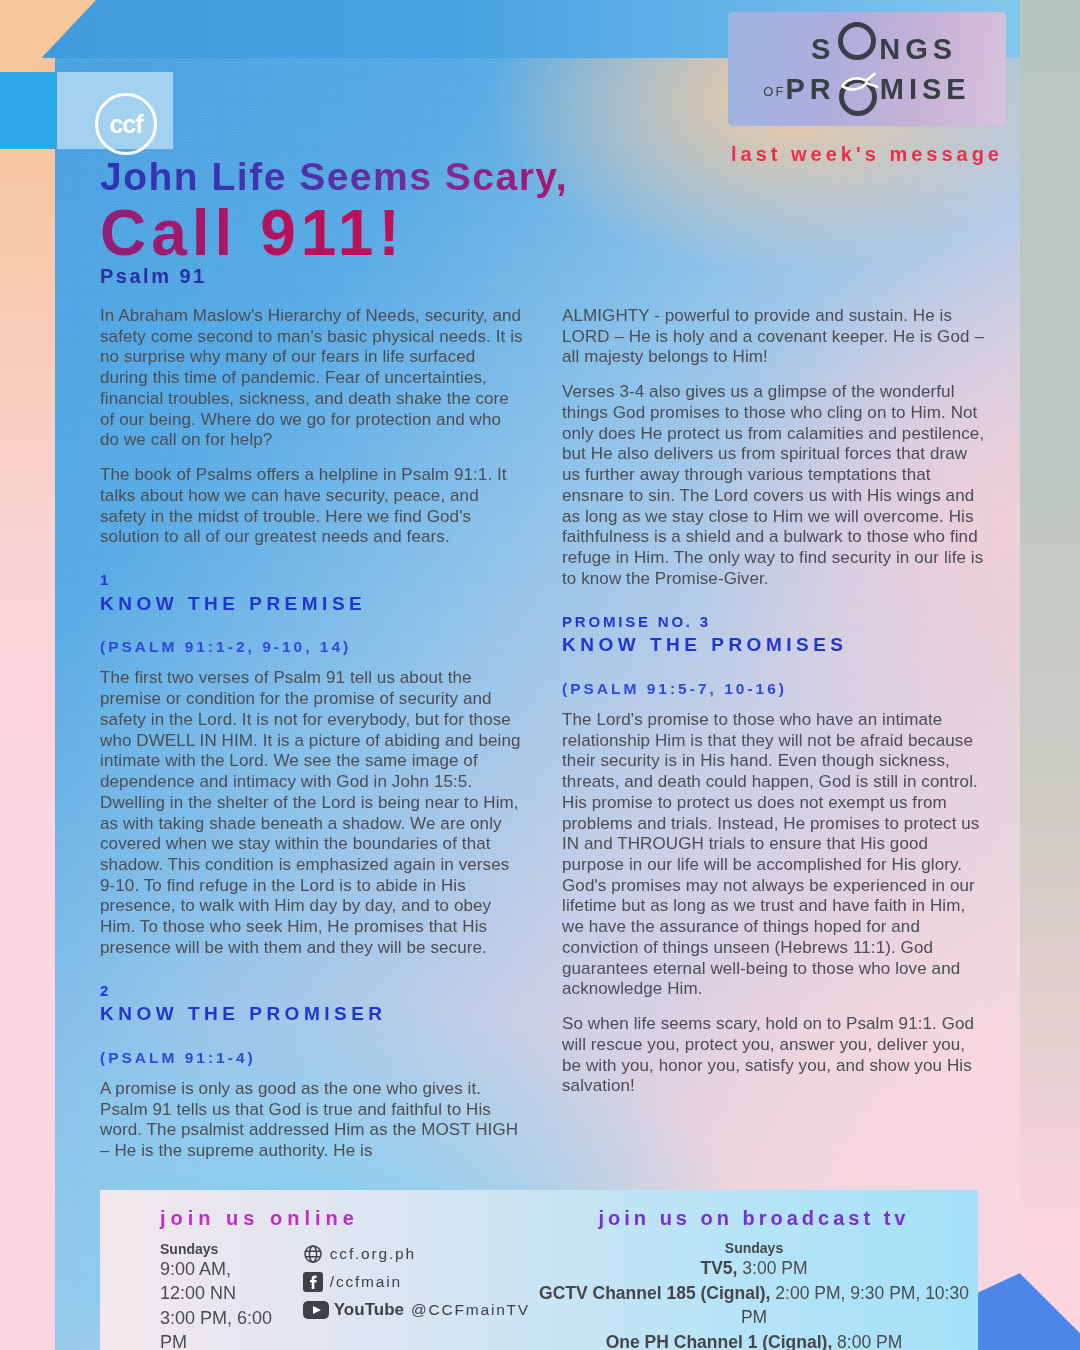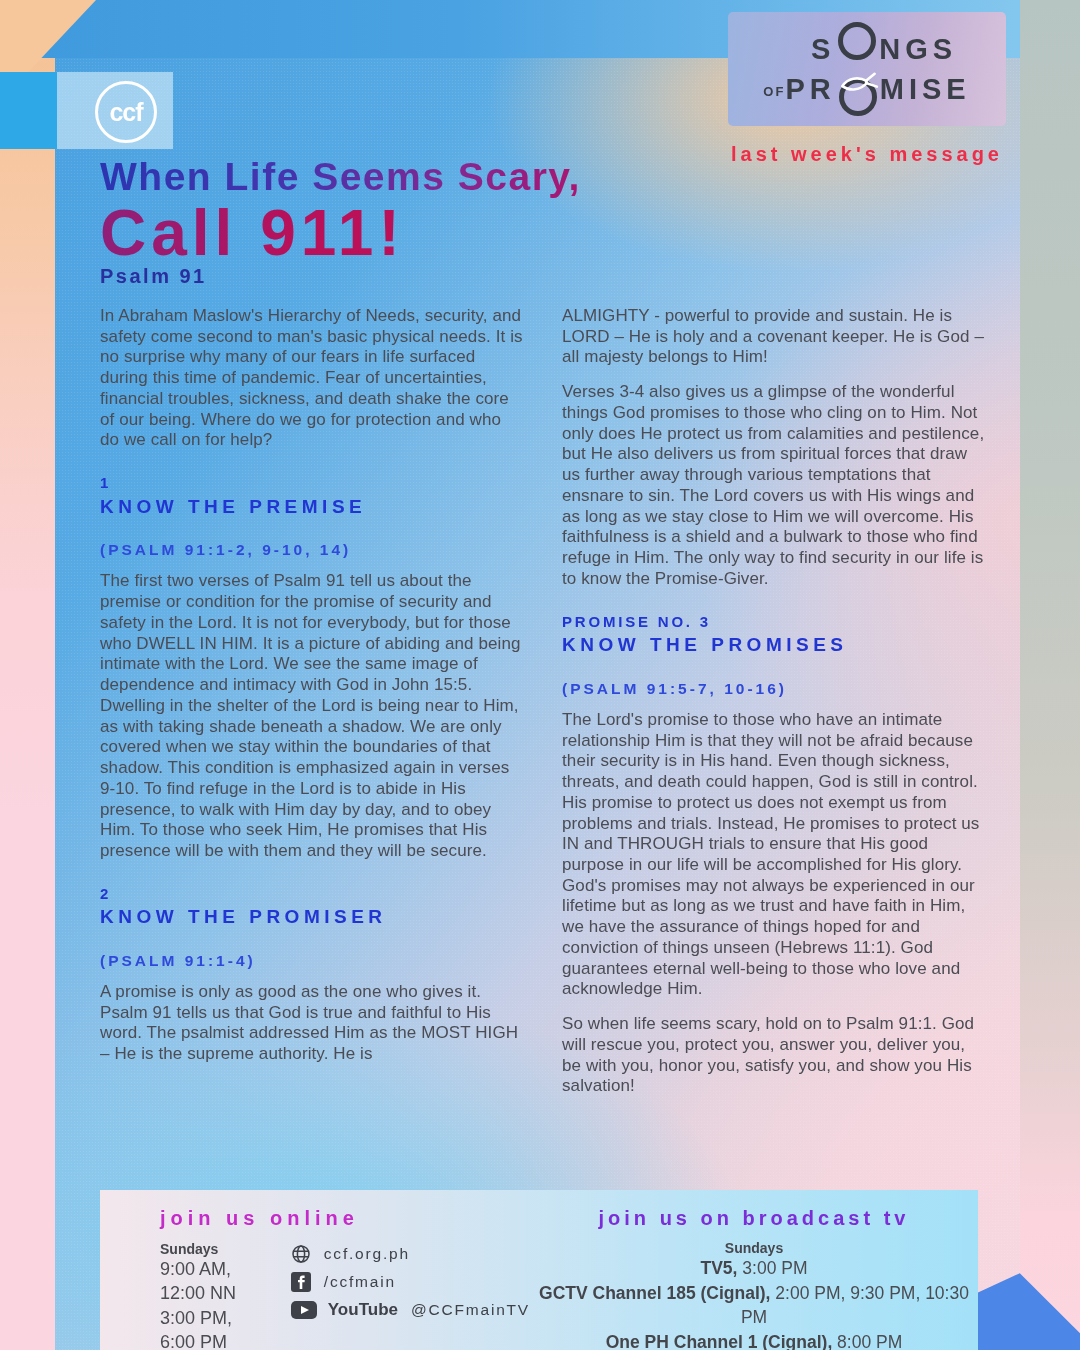--- a/index.html
+++ b/index.html
@@ -25,36 +25,36 @@
       radial-gradient(ellipse 480px 430px at 101% 36%, rgba(244,206,213,.88), rgba(244,206,213,0) 70%),
       radial-gradient(ellipse 620px 400px at 28% 94%,  rgba(104,206,243,.85), rgba(104,206,243,0) 70%),
       radial-gradient(ellipse 520px 420px at 97% 86%,  rgba(248,214,223,.9),  rgba(248,214,223,0) 70%),
       linear-gradient(128deg,#4aa1e0 0%,#57aae4 22%,#8dc2e9 42%,#c5cee6 60%,#e2d2de 74%,#f1d7dd 86%,#f5dae1 100%);}
   .grain{position:absolute;left:55px;top:58px;width:965px;height:1292px;pointer-events:none;
     background:radial-gradient(rgba(255,255,255,.10) 1px, transparent 1px);background-size:3px 3px;}
 
   
   .ccf-band-bright{position:absolute;left:0;top:72px;width:57px;height:77px;background:#2fa8e8;}
   .ccf-band-light{position:absolute;left:57px;top:72px;width:116px;height:77px;background:rgba(233,247,253,.55);}
-  .ccf-circle{position:absolute;left:95px;top:81px;width:56px;height:56px;border:3px solid #fff;
+  .ccf-circle{position:absolute;left:95px;top:93px;width:56px;height:56px;border:3px solid #fff;
     border-radius:50%;display:flex;align-items:center;justify-content:center;text-align:center;}
   .ccf-circle span{color:#fff;font-size:25px;font-weight:700;letter-spacing:-1px;}
 
   
   .songs-box{position:absolute;left:728px;top:12px;width:278px;height:114px;border-radius:5px;
     background:linear-gradient(100deg,#9db4e0 0%,#aeaddc 40%,#c4b2d6 68%,#d8c3dc 100%);
     display:flex;flex-direction:column;justify-content:center;align-items:center;color:#3a3e46;}
   .sline{font-weight:700;font-size:29px;letter-spacing:5px;line-height:1;display:flex;align-items:center;}
   .sline1{margin-left:34px;margin-bottom:2px;}
   .ring{display:inline-block;width:38px;height:38px;border:5px solid #3a3e46;border-radius:50%;
     box-sizing:border-box;margin:0 3px;}
   .ring1{transform:translateY(-8px);}
   .ring2{transform:translateY(8px);position:relative;}
   .fish{position:absolute;top:-10px;left:-4px;transform:rotate(-10deg);}
-  .of{font-size:13px;letter-spacing:2px;font-weight:700;transform:translateY(2px);}
+  .of{font-size:13px;letter-spacing:2px;font-weight:400;transform:translateY(2px);}
   .tagline{position:absolute;left:722px;top:143px;width:290px;text-align:center;
     color:#ee2d49;font-size:20px;font-weight:700;letter-spacing:4px;}
 
   
   .hero{position:absolute;left:100px;top:157px;}
   .hero-title{font-size:39px;font-weight:700;letter-spacing:1.5px;line-height:1.05;color:#38309f;}
   .hero-call{font-size:64px;font-weight:700;letter-spacing:5px;line-height:1;margin-top:3px;color:#b8115a;}
   @supports (-webkit-background-clip: text){
     .hero-title{background:linear-gradient(90deg,#2c35b0 0%,#4634ad 40%,#86278f 75%,#aa1570 100%);
       -webkit-background-clip:text;background-clip:text;color:transparent;}
@@ -79,21 +79,21 @@
     background:linear-gradient(90deg,#f3e7ec 0%,#dde5f0 30%,#bce4f6 65%,#a3e1f8 100%);}
   .f-col-online{width:370px;}
   .f-col-broadcast{flex:1;text-align:center;}
   .f-head{font-size:20px;font-weight:700;letter-spacing:5px;}
   .f-head-online{color:#c52bc9;}
   .f-head-broadcast{color:#7b2ed8;letter-spacing:4px;}
   .f-body{display:flex;gap:26px;margin-top:11px;}
   .f-day{font-size:14px;font-weight:700;color:#47484f;}
   .f-time{font-size:18px;color:#4b4c52;line-height:1.35;}
   .f-links{padding-top:3px;}
-  .f-link{display:flex;align-items:center;gap:13px;margin-bottom:8px;color:#3f4148;text-decoration:none;cursor:pointer;}
+  .f-link{display:flex;align-items:center;gap:7px;margin-bottom:8px;color:#3f4148;text-decoration:none;cursor:pointer;}
   .f-link-label{font-size:15.5px;letter-spacing:1.8px;}
   .yt-word{font-weight:700;font-size:17px;letter-spacing:0;margin-left:-2px;}
   .b-day{margin-top:10px;}
   .b-line{font-size:17.5px;color:#4b4c52;line-height:1.4;}
   .b-line b{color:#45464c;}
 </style>
 </head>
 <body>
 
 <div class="canvas">
@@ -124,27 +124,28 @@
           <svg class="fish" width="40" height="20" viewBox="0 0 40 20">
             <path d="M2 10 C 9 3, 19 3, 27 9 M2 10 C 9 17, 19 17, 27 11 M26 9 L 36 3.5 M26 11 L 36 16.5" stroke="#ffffff" stroke-width="2.6" fill="none" stroke-linecap="round"></path>
           </svg>
         </span>
         <span>MISE</span>
     </div>
   </div>
   <div class="tagline">last week's message</div>
 
   <div class="hero">
-    <div class="hero-title">When Life Seems Scary,</div>
+    <div class="hero-title">John Life Seems Scary,</div>
     <div class="hero-call">Call 911!</div>
     <div class="hero-scripture">Psalm 91</div>
   </div>
 
   <div class="col col-left">
     <p class="p">In Abraham Maslow's Hierarchy of Needs, security, and safety come second to man's basic physical needs. It is no surprise why many of our fears in life surfaced during this time of pandemic. Fear of uncertainties, financial troubles, sickness, and death shake the core of our being. Where do we go for protection and who do we call on for help?</p>
+    <p class="p">The book of Psalms offers a helpline in Psalm 91:1. It talks about how we can have security, peace, and safety in the midst of trouble. Here we find God's solution to all of our greatest needs and fears.</p>
     <div class="sec">
       <div class="sec-num">1</div>
       <div class="sec-title">KNOW THE PREMISE</div>
       <div class="sec-ref">(PSALM 91:1-2, 9-10, 14)</div>
     </div>
     <p class="p">The first two verses of Psalm 91 tell us about the premise or condition for the promise of security and safety in the Lord. It is not for everybody, but for those who DWELL IN HIM. It is a picture of abiding and being intimate with the Lord. We see the same image of dependence and intimacy with God in John 15:5. Dwelling in the shelter of the Lord is being near to Him, as with taking shade beneath a shadow. We are only covered when we stay within the boundaries of that shadow. This condition is emphasized again in verses 9-10. To find refuge in the Lord is to abide in His presence, to walk with Him day by day, and to obey Him. To those who seek Him, He promises that His presence will be with them and they will be secure.</p>
     <div class="sec">
       <div class="sec-num">2</div>
       <div class="sec-title">KNOW THE PROMISER</div>
       <div class="sec-ref">(PSALM 91:1-4)</div>

